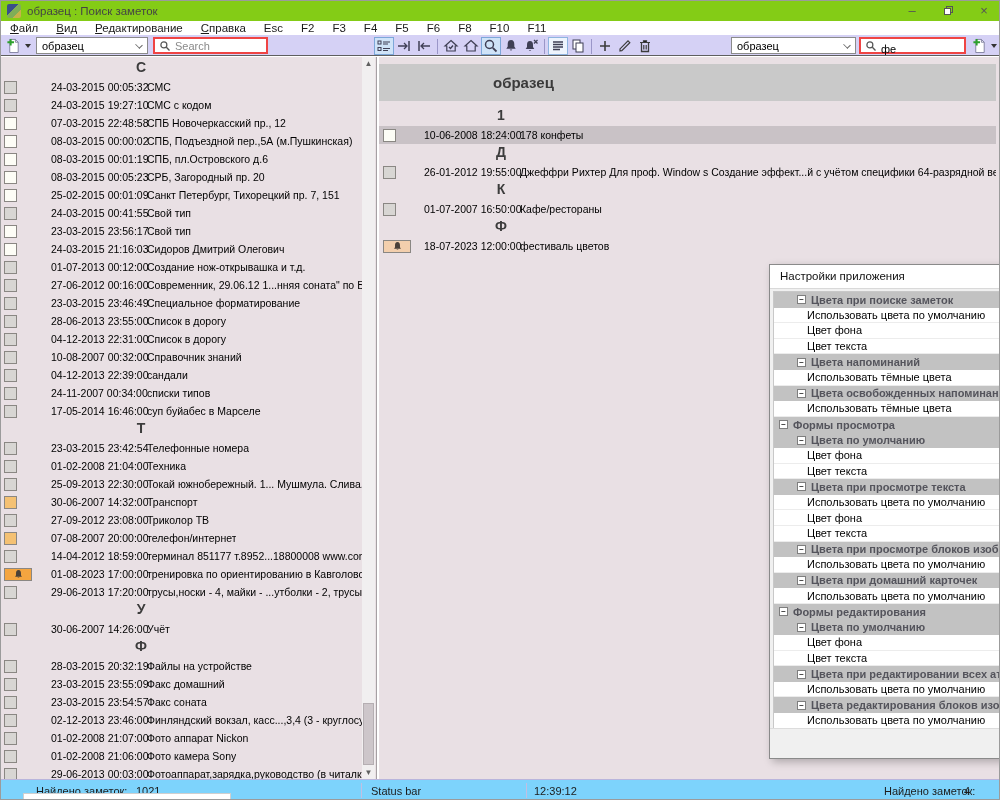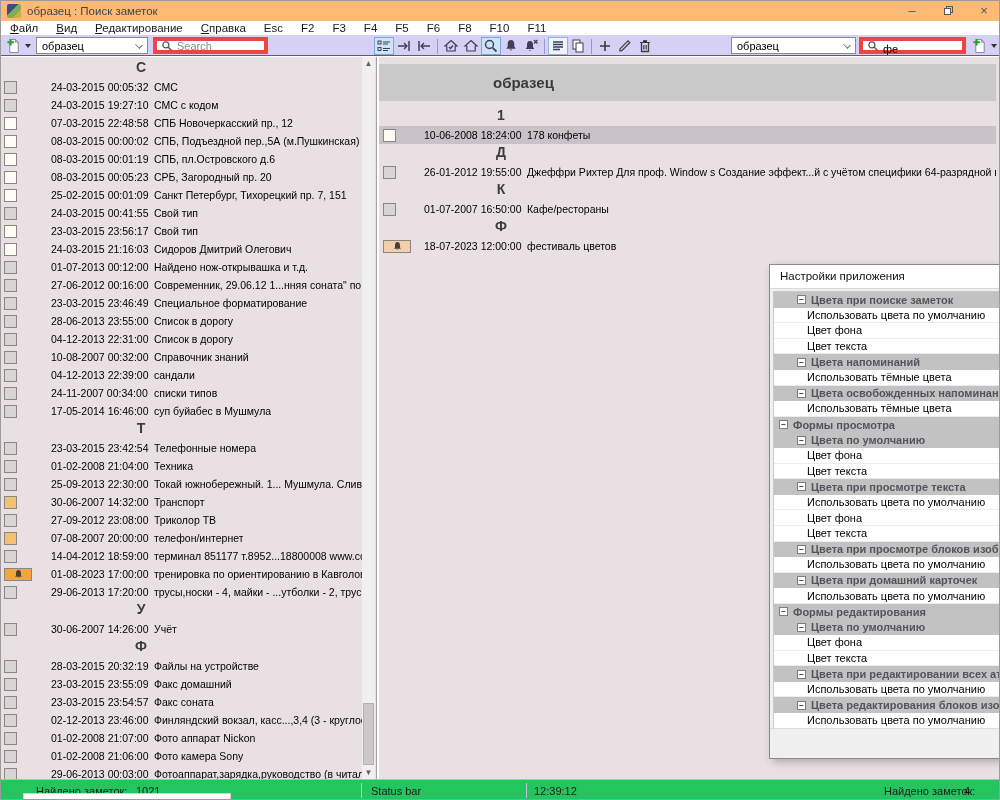--- a/index.html
+++ b/index.html
@@ -1,39 +1,39 @@
 <!DOCTYPE html>
 <html><head>
 <meta charset="utf-8">
 <style>
   * { margin:0; padding:0; box-sizing:border-box; }
   html,body { width:1000px; height:800px; }
   body { font-family:"Liberation Sans", sans-serif; position:relative; background:#fff; overflow:hidden;
          border:1px solid #9b9b9b; }
   
-  .titlebar { position:absolute; left:0; top:0; width:1000px; height:20px; background:#fdba74; }
+  .titlebar { position:absolute; left:0; top:0; width:1000px; height:20px; background:#84cc16; }
   .app-icon { position:absolute; left:6px; top:3px; width:14px; height:14px;
               background:linear-gradient(135deg,#3a4f8a 0 40%,#7fae57 40% 70%,#c8b14a 70% 100%); border-radius:2px; }
   .title-text { position:absolute; left:26px; top:4px; font-size:11.5px; color:#444; }
   .win-btn { position:absolute; top:0; width:34px; height:20px; text-align:center; font-size:13px; color:#555; line-height:19px; }
   .btn-min { right:72px; } .btn-restore { right:36px; } .btn-close { right:0; }
   .restore-glyph { display:inline-block; position:relative; width:9px; height:9px; margin-top:5px; }
   .restore-glyph .r1 { position:absolute; left:0; bottom:0; width:7px; height:7px; border:1px solid #555; background:#fff; }
   .restore-glyph .r2 { position:absolute; right:0; top:0; width:7px; height:7px; border:1px solid #555; }
   
   .menubar { position:absolute; left:0; top:20px; width:1000px; height:14px; background:#fff; display:flex; align-items:center; }
   .menu-item { font-size:11.5px; color:#1a1a1a; padding:0 9px; white-space:nowrap; }
   .menu-item u { text-decoration:underline; }
   
   .toolbar { position:absolute; left:0; top:34px; width:1000px; height:21px; background:#d5d1f5; border-bottom:1px solid #5f5f5f; }
   .tool-btn { position:absolute; top:2px; height:17px; display:flex; align-items:center; justify-content:center; }
   .combo { position:absolute; top:2px; height:17px; background:#fff; border:1px solid #8b8b8b; font-size:11px; color:#000;
            display:flex; align-items:center; padding-left:5px; }
   .combo .chev { position:absolute; right:5px; top:5px; width:6px; height:6px; border-right:1.4px solid #666; border-bottom:1.4px solid #666; transform:rotate(45deg) scale(1,.8); margin-top:-1px; }
-  .searchbox { position:absolute; top:2px; height:17px; background:#fff; border:4px solid #ef4444; display:flex; align-items:center; font-size:11px; }
+  .searchbox { position:absolute; top:2px; height:17px; background:#fff; border:2px solid #ef4444; display:flex; align-items:center; font-size:11px; }
   .searchbox .ph { color:#8a8a8a; } .searchbox .val { color:#000;margin-top:6px; }
   .ddtri { width:0; height:0; border-left:3.5px solid transparent; border-right:3.5px solid transparent; border-top:4px solid #333; margin-left:4px; }
   .ico-btn { width:20px; height:18px; display:inline-flex; align-items:center; justify-content:center; border:1px solid transparent; }
   .ico-btn.active { background:#cfe3f8; border-color:#7da7d9; }
   .ico-btn.active-lite { background:#eef4fd; border-color:#8fb4e0; }
   .tool-sep { display:inline-block; width:1px; height:15px; background:#9a96c8; margin:0 3px; vertical-align:middle; }
   .center-icons { position:absolute; left:373px; top:2px; height:18px; display:flex; align-items:center; }
   
   .main { position:absolute; left:0; top:56px; width:1000px; height:722px; }
   .left-panel { position:absolute; left:0; top:0; width:376px; height:722px; background:#e9e0e4; border-right:1px solid #a5a0a3; overflow:hidden; }
@@ -42,21 +42,21 @@
   .lscroll .arrow { position:absolute; left:0; width:13px; height:13px; color:#5f5f5f; font-size:8px; text-align:center; line-height:13px; }
   .lscroll .thumb { position:absolute; left:1px; width:11px; background:#cdc6ca; border:1px solid #b5aeb2; }
   .list-rows { position:absolute; left:0; top:2px; width:362px; }
   .sec-header { height:19px; width:280px; text-align:center; font-weight:bold; font-size:14px; color:#3c3c3c; }
   .row { height:18px; display:flex; align-items:center; font-size:10.5px; color:#000; width:100%; }
   .row.sel { background:#ccc4c8; }
   .cb { flex:0 0 auto; width:13px; height:13px; border:1px solid #8a8783; margin-left:3px; display:flex; align-items:center; justify-content:center; }
   .cb.g { background:#d8d6d3; } .cb.w { background:#fdfdf6; } .cb.o { background:#f4c173; }
   .cb.bell { width:28px; background:#f4a540; } .cb.bellsel { width:28px; background:#f3cfad; }
   .rdate { flex:0 0 auto; margin-left:34px; width:84px; white-space:nowrap; }
-  .rtext { margin-left:11px; white-space:nowrap; overflow:hidden;padding-left:8px; }
+  .rtext { margin-left:4px; white-space:nowrap; overflow:hidden;padding-left:8px; }
   
   .banner { position:absolute; left:0; top:7px; width:617px; height:37px; background:#c9c9c9; display:flex; align-items:center; }
   .banner span { margin-left:114px; font-weight:bold; font-size:15px; color:#3a3a3a; }
   .rlist { position:absolute; left:0; top:50px; width:617px; }
   .rlist .sec-header { width:244px; }
   .rlist .row .cb { margin-left:4px; }
   .rlist .row .rdate { margin-left:28px; }
   .rlist .row.sel { background:#c9c2c6; }
   
   .dialog { position:absolute; left:390px; top:207px; width:603px; height:495px; background:#f0f0f0; border:1px solid #8a8a8a; box-shadow:3px 3px 8px rgba(0,0,0,.25); }
@@ -64,21 +64,21 @@
   .dlg-title span { position:absolute; left:10px; top:5px; font-size:11.5px; color:#111; }
   .grid { position:absolute; left:3px; top:26px; width:581px; height:438px; background:#fff; border:1px solid #c8c8c8; overflow:hidden; }
   .grow { height:15.6px; display:flex; align-items:center; font-size:11px; }
   .grow.group { background:#c2c2c2; font-weight:bold; color:#54545c; }
   .grow.prop { background:#fff; border-bottom:1px solid #ececec; color:#000; }
   .gexp { flex:0 0 auto; width:9px; height:9px; border:1px solid #7e7e7e; background:#fff; font-size:8px; line-height:7px; text-align:center; color:#333; margin-right:5px; }
   .g1 .gexp { margin-left:5px; } .g2 .gexp { margin-left:23px; }
   .prop .plabel { margin-left:33px; width:228px; white-space:nowrap; overflow:hidden; }
   .dlg-footer { position:absolute; left:0; bottom:0; width:100%; height:30px; background:#f0f0f0; border-top:1px solid #dcdcdc; }
   
-  .statusbar { position:absolute; left:0; top:778px; width:1000px; height:22px; background:#22c55e; border-top:1px solid #b9b5dc; font-size:11px; color:#1c1c1c; }
+  .statusbar { position:absolute; left:0; top:778px; width:1000px; height:22px; background:#7dd3fc; border-top:1px solid #b9b5dc; font-size:11px; color:#1c1c1c; }
   .sb { position:absolute; top:5px; white-space:nowrap; }
   .sb-sep { position:absolute; top:3px; width:1px; height:15px; background:#c2bfe2; }
   .sb-white { position:absolute; left:22px; top:13px; width:208px; height:9px; background:#fff; border:1px solid #cfcfcf; border-bottom:none; }
   svg { display:block; }
 </style>
 </head>
 <body>
 
 <div class="titlebar">
   <div class="app-icon"></div>
@@ -280,21 +280,21 @@
           <span class="rtext">Свой тип</span>
         </div>
         <div class="row">
           <span class="cb w"></span>
           <span class="rdate">24-03-2015 21:16:03</span>
           <span class="rtext">Сидоров Дмитрий Олегович</span>
         </div>
         <div class="row">
           <span class="cb g"></span>
           <span class="rdate">01-07-2013 00:12:00</span>
-          <span class="rtext">Найдено нож-открывашка и т.д.</span>
+          <span class="rtext">Создание нож-открывашка и т.д.</span>
         </div>
         <div class="row">
           <span class="cb g"></span>
           <span class="rdate">27-06-2012 00:16:00</span>
           <span class="rtext">Современник, 29.06.12 1...нняя соната" по Бергману</span>
         </div>
         <div class="row">
           <span class="cb g"></span>
           <span class="rdate">23-03-2015 23:46:49</span>
           <span class="rtext">Специальное форматирование</span>
@@ -320,21 +320,21 @@
           <span class="rtext">сандали</span>
         </div>
         <div class="row">
           <span class="cb g"></span>
           <span class="rdate">24-11-2007 00:34:00</span>
           <span class="rtext">списки типов</span>
         </div>
         <div class="row">
           <span class="cb g"></span>
           <span class="rdate">17-05-2014 16:46:00</span>
-          <span class="rtext">суп буйабес в Мушмула</span>
+          <span class="rtext">суп буйабес в Марселе</span>
         </div>
         <div class="sec-header">Т</div>
         <div class="row">
           <span class="cb g"></span>
           <span class="rdate">23-03-2015 23:42:54</span>
           <span class="rtext">Телефонные номера</span>
         </div>
         <div class="row">
           <span class="cb g"></span>
           <span class="rdate">01-02-2008 21:04:00</span>

